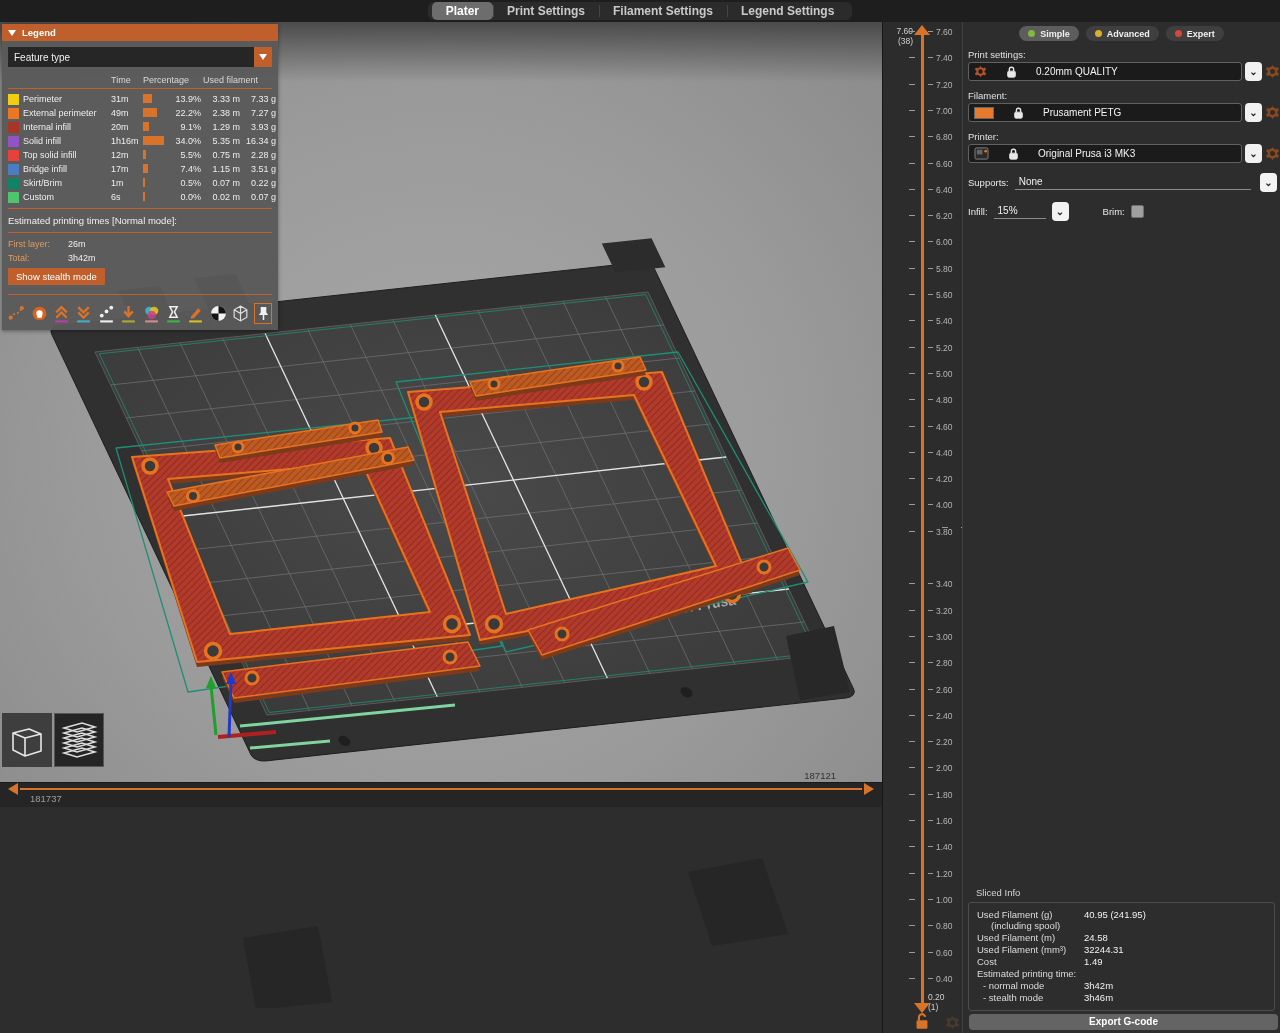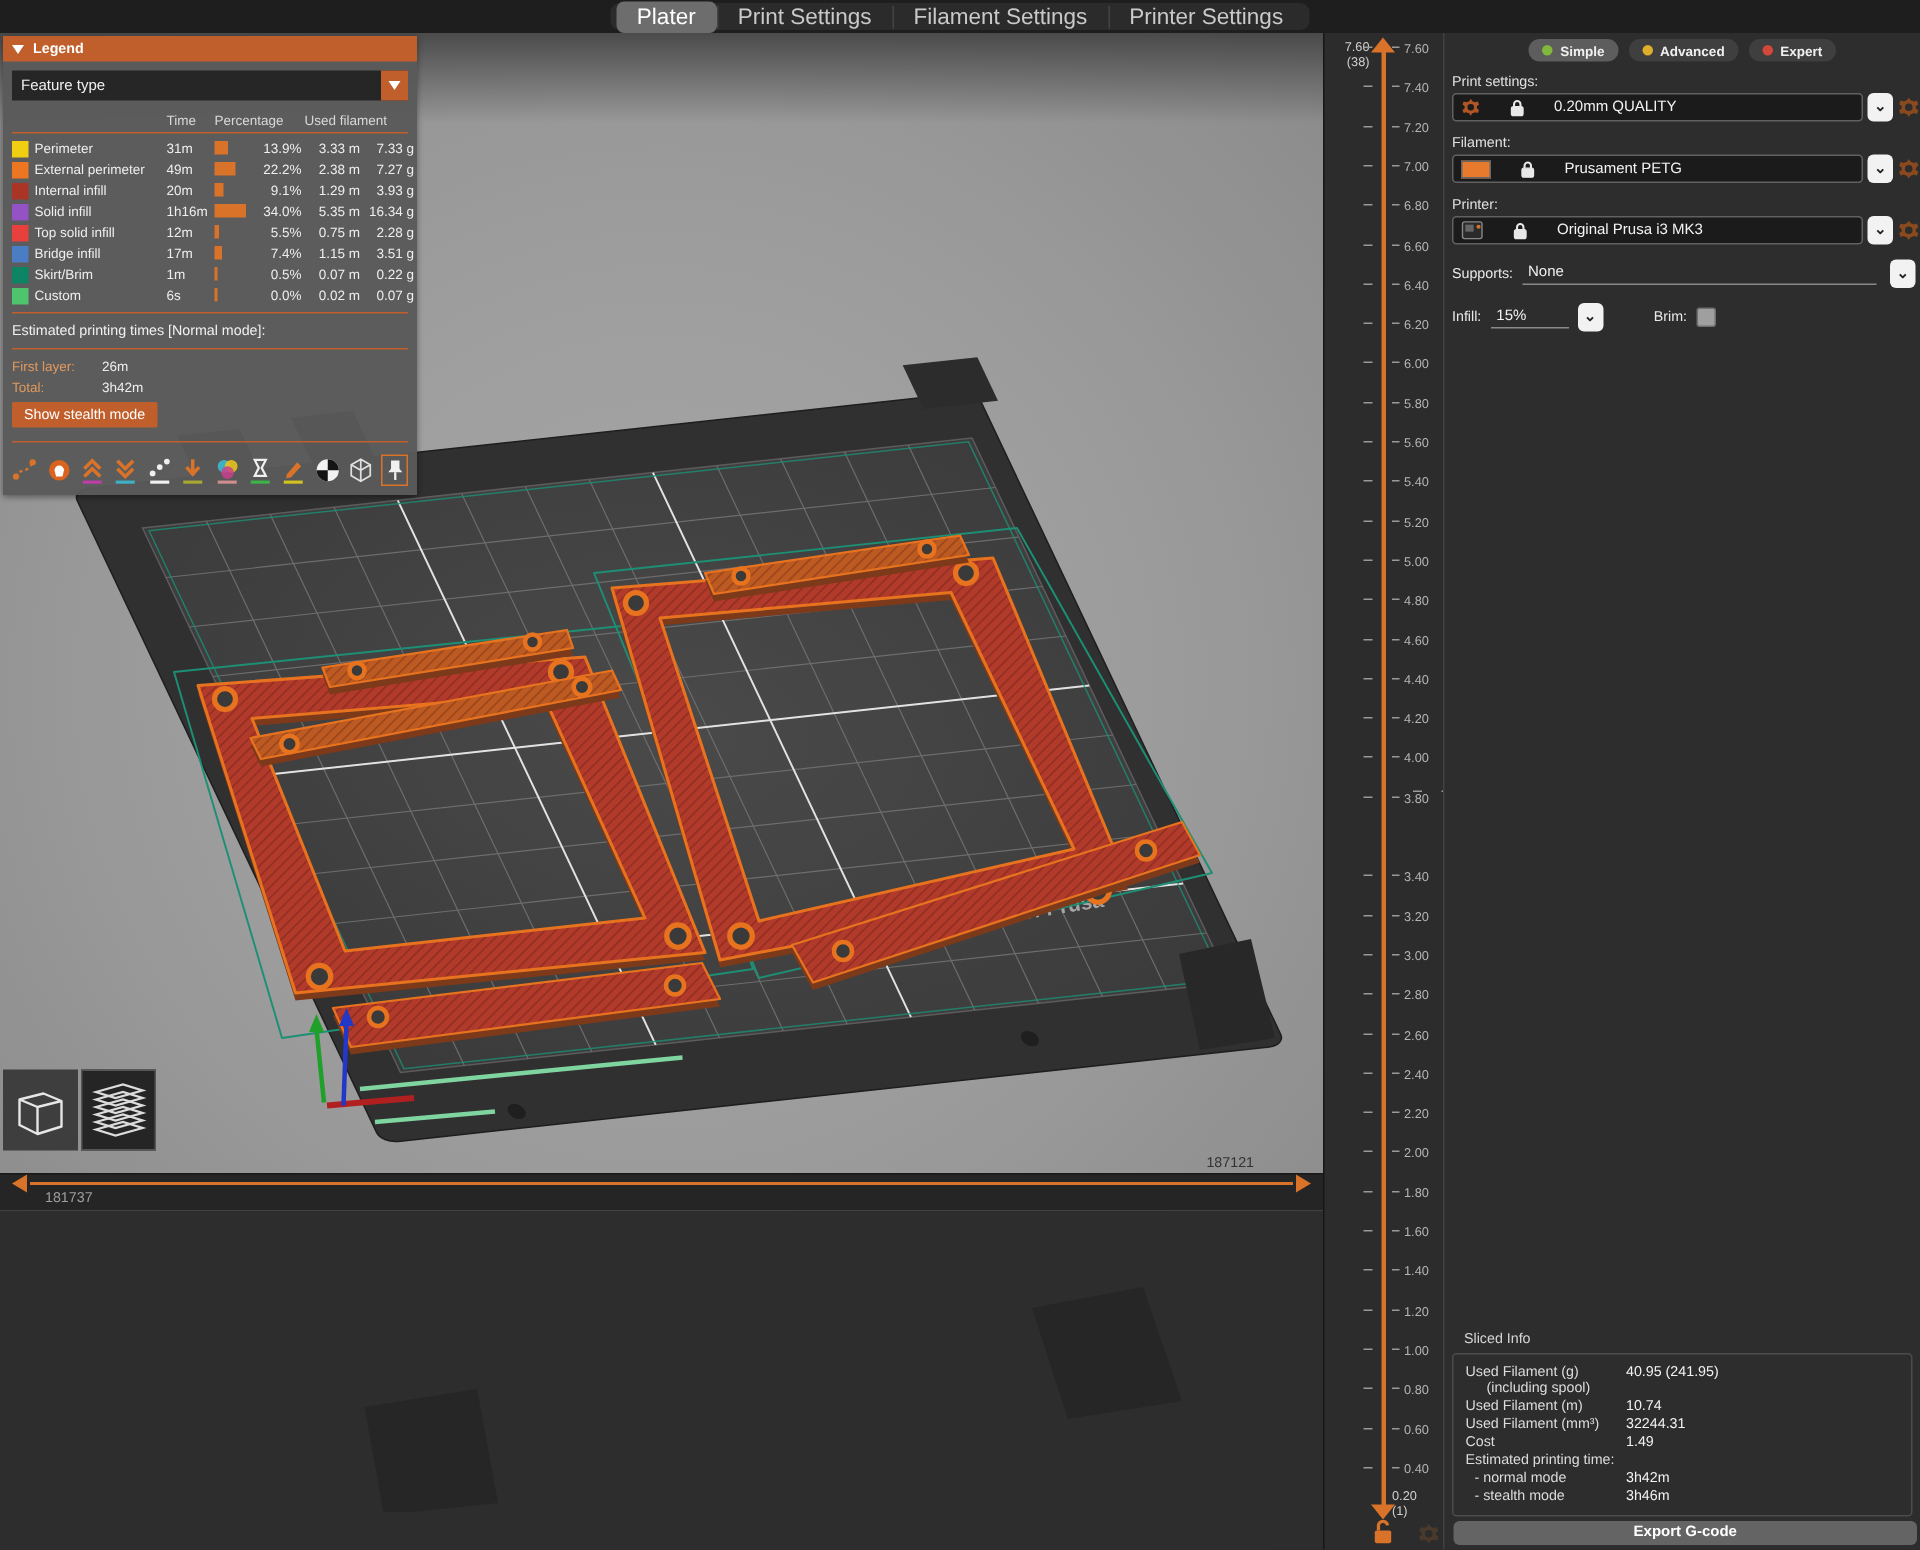--- a/index.html
+++ b/index.html
@@ -5,21 +5,21 @@
   * { margin:0; padding:0; box-sizing:border-box; }
   html,body { width:1280px; height:1033px; overflow:hidden; background:#2d2d2d;
     font-family:"Liberation Sans", sans-serif; }
   #app { position:relative; width:1280px; height:1033px; }
 
   
   #topbar { position:absolute; left:0; top:0; width:1280px; height:22px; background:#1e1e1e;
     display:flex; justify-content:center; align-items:center; z-index:30; }
   #tabbar { background:#2b2b2b; border-radius:6px; display:flex; align-items:center;
     height:18px; padding:0 4px; }
-  .tab { color:#c9c9c9; font-size:15px; font-weight:normal; padding:2px 14px; border-radius:5px;
+  .tab { color:#c9c9c9; font-size:12px; font-weight:bold; padding:2px 14px; border-radius:5px;
     white-space:nowrap; position:relative; }
   .tab + .tab::before { content:""; position:absolute; left:0; top:3px; bottom:3px; width:1px; background:#444; }
   .tab.selected { background:#6d6d6d; color:#fff; }
   .tab.selected::before { display:none; }
 
   
   #viewport { position:absolute; left:0; top:22px; width:882px; height:785px;
     background:radial-gradient(ellipse at 50% 55%, #a8a8a8 0%, #9b9b9b 55%, #8a8a8a 100%); }
   #scene { position:absolute; left:0; top:0; }
 
@@ -134,21 +134,21 @@
   </defs>
 </svg>
 
 <div id="app">
 
   <div id="topbar">
     <div id="tabbar">
         <div class="tab selected">Plater</div>
         <div class="tab">Print Settings</div>
         <div class="tab">Filament Settings</div>
-        <div class="tab">Printer Settings</div>
+        <div class="tab">Legend Settings</div>
       </div>
   </div>
 
   <div id="viewport">
     <svg id="scene" width="882" height="986" viewBox="0 0 882 986">
       <defs>
         <radialGradient id="bedGrad" cx="50%" cy="45%" r="75%">
           <stop offset="0%" stop-color="#4a4a4a"></stop>
             <stop offset="100%" stop-color="#3a3a3a"></stop>
         </radialGradient>
@@ -788,21 +788,21 @@
 
     <div id="sliced">
       <div id="sliced-title">Sliced Info</div>
       <div id="sliced-box">
           <div class="si-row">
             <span class="lab" style="">Used Filament (g)<span class="sub">(including spool)</span></span>
             <span class="val">40.95 (241.95)</span>
           </div>
           <div class="si-row">
             <span class="lab" style="">Used Filament (m)</span>
-            <span class="val">10.74</span>
+            <span class="val">24.58</span>
           </div>
           <div class="si-row">
             <span class="lab" style="">Used Filament (mm³)</span>
             <span class="val">32244.31</span>
           </div>
           <div class="si-row">
             <span class="lab" style="">Cost</span>
             <span class="val">1.49</span>
           </div>
           <div class="si-row">

